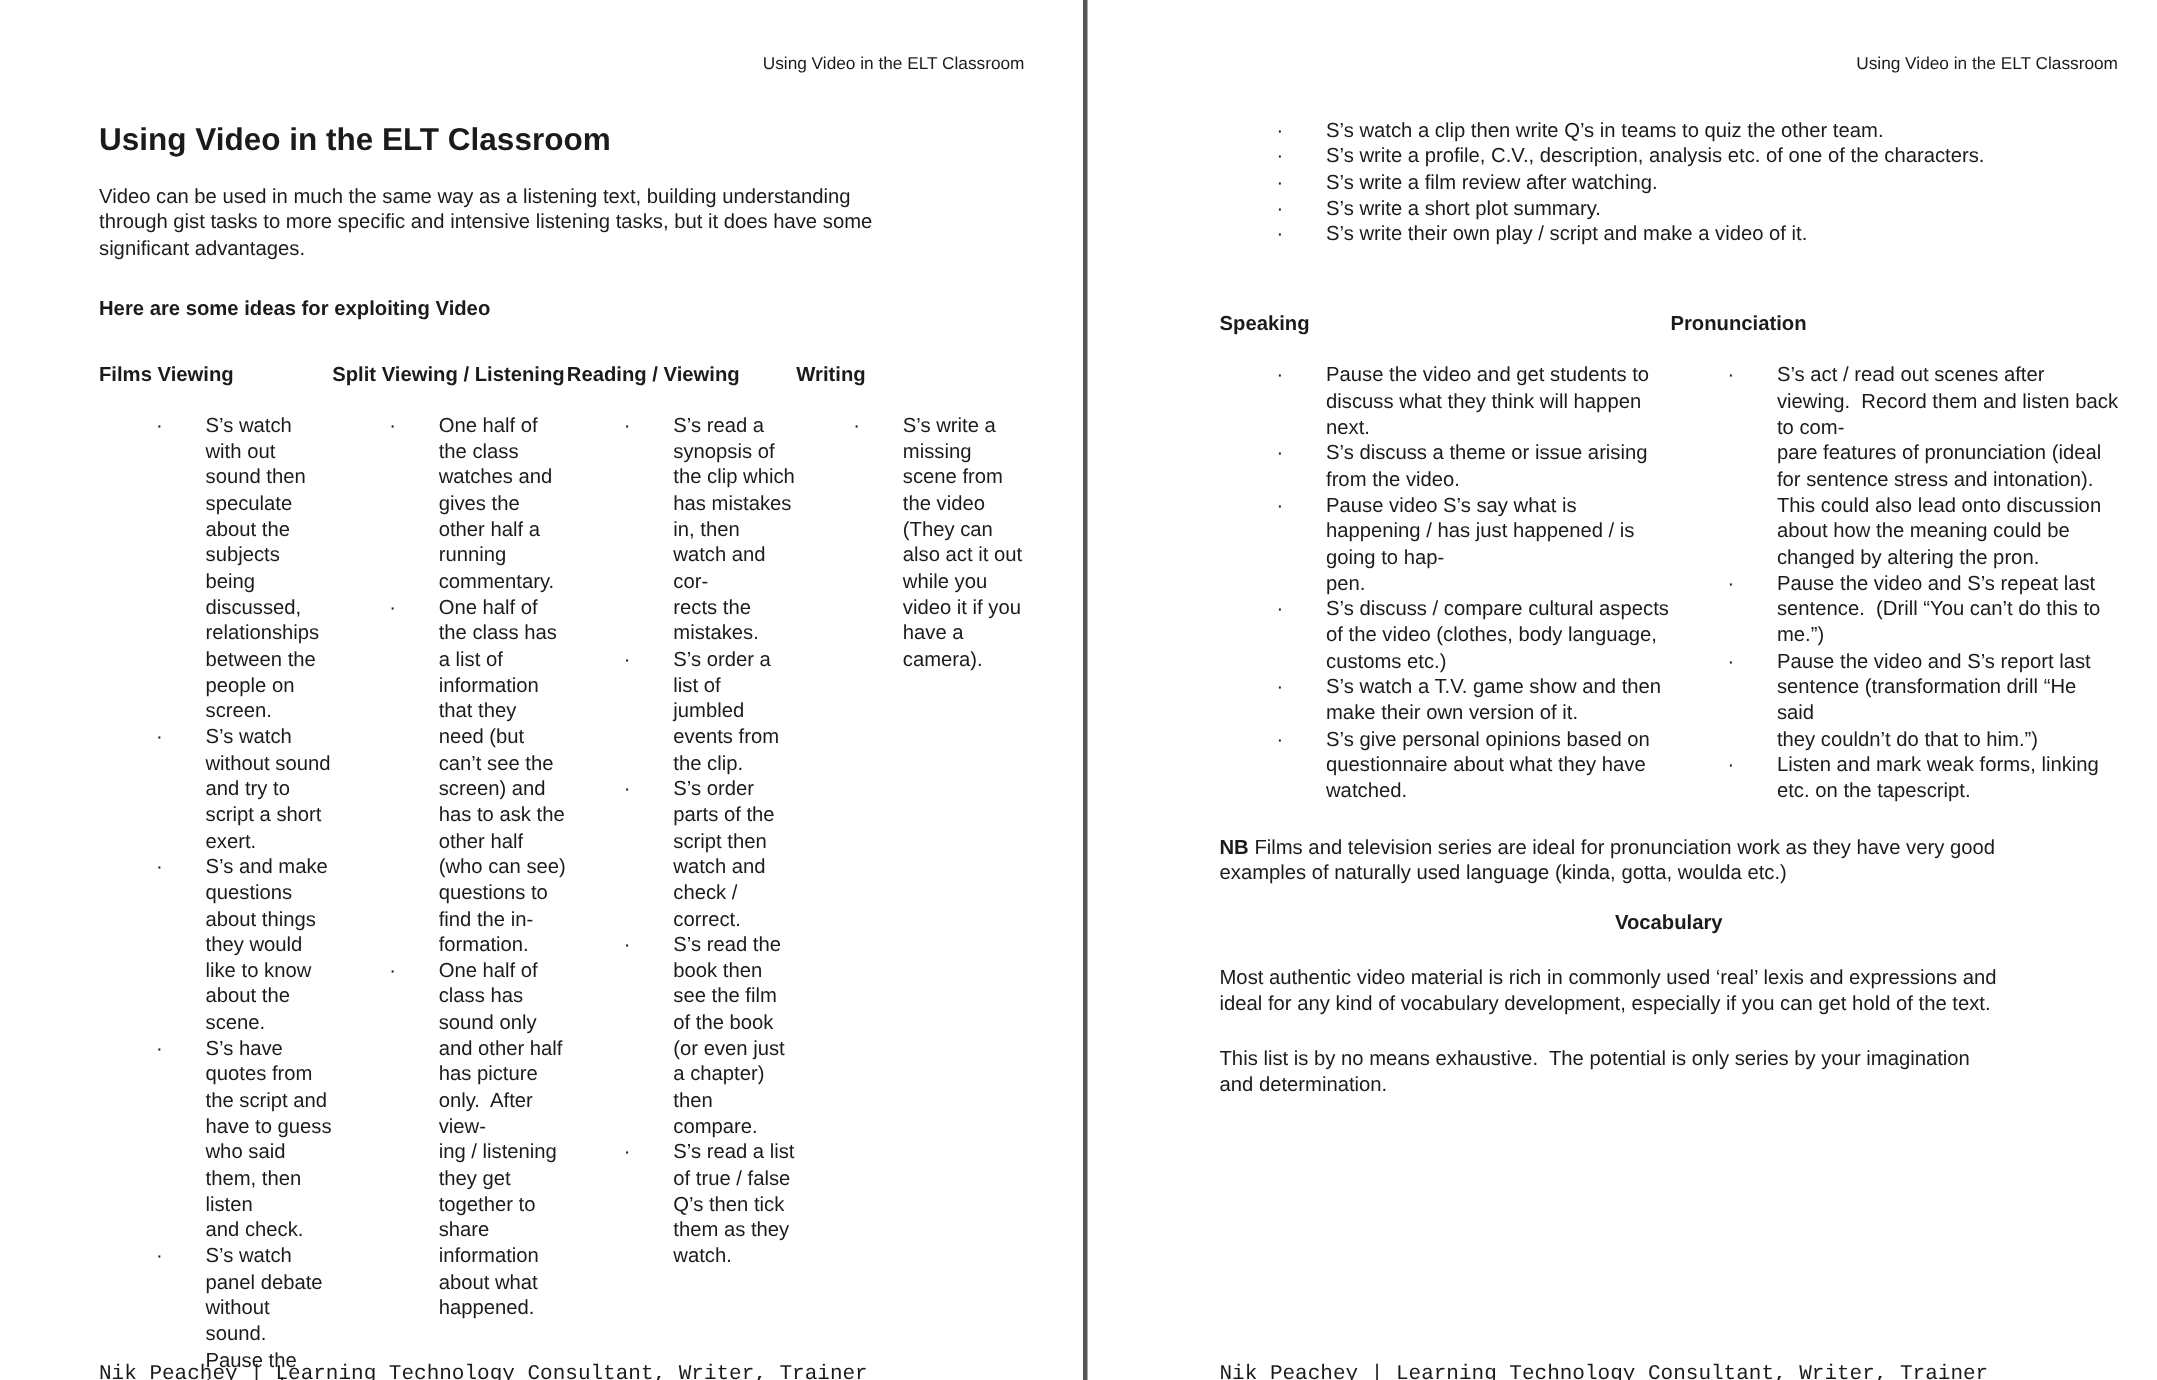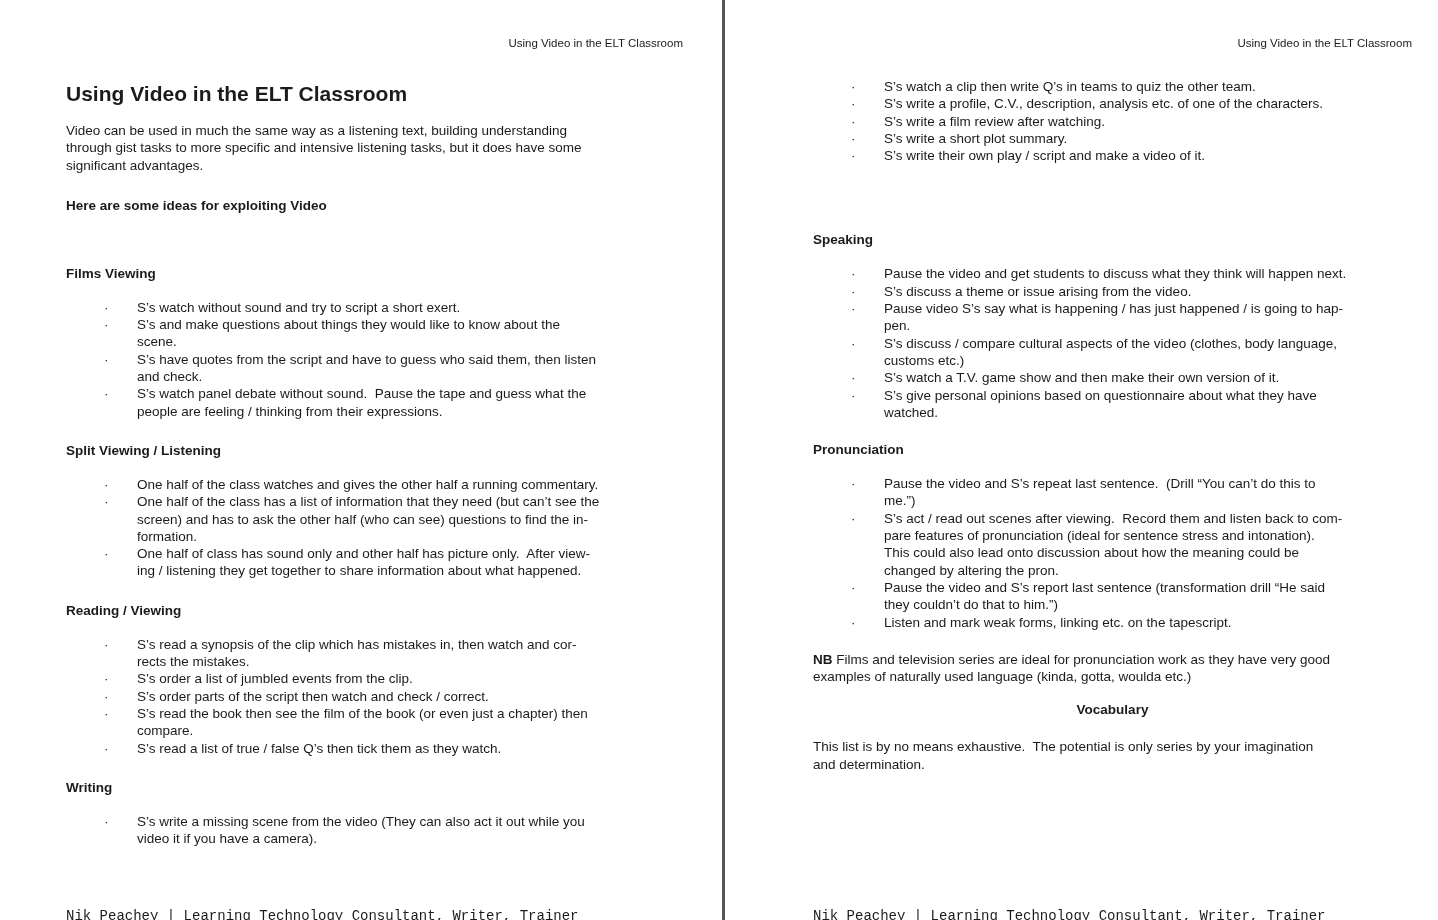--- a/index.html
+++ b/index.html
@@ -22,21 +22,21 @@
   .page-left  .runhead { margin-bottom:32px; }
   .page-right .runhead { margin-bottom:28px; }
 
   h1.doc-title { font-size:21px; line-height:24px; font-weight:bold; margin-bottom:16px; }
 
   p.body-text, li.bi { font-size:13.5px; line-height:17.3px; white-space:pre-wrap; }
   p.intro { margin-bottom:23px; }
 
   .subtitle { font-size:13.5px; line-height:17px; font-weight:bold; margin-bottom:27px; }
 
-  .sections { display:flex; flex-direction:column;margin-top:24px; }
+  .sections { display:flex; flex-direction:row; }
   section.sec { display:block; }
   .page-left  section.sec { margin-bottom:22px; }
   .page-right section.sec { margin-bottom:20px; }
   h3.sec-heading { font-size:13.5px; line-height:17px; font-weight:bold; margin-bottom:17px; }
 
   ul.blist { list-style:none; }
   li.bi { position:relative; padding-left:71px; }
   li.bi::before { content:"·"; position:absolute; left:38px; top:0; }
 
   ul.top-list { margin-bottom:43px; }
@@ -62,20 +62,22 @@
       <h1 class="doc-title">Using Video in the ELT Classroom</h1>
       <p class="body-text intro">Video can be used in much the same way as a listening text, building understanding
 through gist tasks to more specific and intensive listening tasks, but it does have some
 significant advantages.</p>
       <div class="subtitle">Here are some ideas for exploiting Video</div>
 
       <div class="sections">
           <section class="sec">
           <h3 class="sec-heading">Films Viewing</h3>
           <ul class="blist">
+              <li class="bi">S’s watch with out sound then speculate about the subjects being discussed,
+relationships between the people on screen.</li>
               <li class="bi">S’s watch without sound and try to script a short exert.</li>
               <li class="bi">S’s and make questions about things they would like to know about the
 scene.</li>
               <li class="bi">S’s have quotes from the script and have to guess who said them, then listen
 and check.</li>
               <li class="bi">S’s watch panel debate without sound.  Pause the tape and guess what the
 people are feeling / thinking from their expressions.</li>
             </ul>
         </section>
           <section class="sec">
@@ -138,38 +140,40 @@
               <li class="bi">S’s discuss / compare cultural aspects of the video (clothes, body language,
 customs etc.)</li>
               <li class="bi">S’s watch a T.V. game show and then make their own version of it.</li>
               <li class="bi">S’s give personal opinions based on questionnaire about what they have
 watched.</li>
             </ul>
         </section>
           <section class="sec">
           <h3 class="sec-heading">Pronunciation</h3>
           <ul class="blist">
-              <li class="bi">Pause the video and S’s repeat last sentence.  (Drill “You can’t do this to
-me.”)</li>
               <li class="bi">S’s act / read out scenes after viewing.  Record them and listen back to com-
 pare features of pronunciation (ideal for sentence stress and intonation).
 This could also lead onto discussion about how the meaning could be
 changed by altering the pron.</li>
+              <li class="bi">Pause the video and S’s repeat last sentence.  (Drill “You can’t do this to
+me.”)</li>
               <li class="bi">Pause the video and S’s report last sentence (transformation drill “He said
 they couldn’t do that to him.”)</li>
               <li class="bi">Listen and mark weak forms, linking etc. on the tapescript.</li>
             </ul>
         </section>
         </div>
 
       <p class="nb-par"><b>NB</b><span> Films and television series are ideal for pronunciation work as they have very good
 examples of naturally used language (kinda, gotta, woulda etc.)</span></p>
 
       <div class="vocab-heading">Vocabulary</div>
       <div class="vocab-pars">
+          <p class="body-text">Most authentic video material is rich in commonly used ‘real’ lexis and expressions and
+ideal for any kind of vocabulary development, especially if you can get hold of the text.</p>
           <p class="body-text">This list is by no means exhaustive.  The potential is only series by your imagination
 and determination.</p>
         </div>
     </div>
     <div class="footer">Nik Peachey | Learning Technology Consultant, Writer, Trainer</div>
   </div>
 
 </div>
 
 </body></html>

